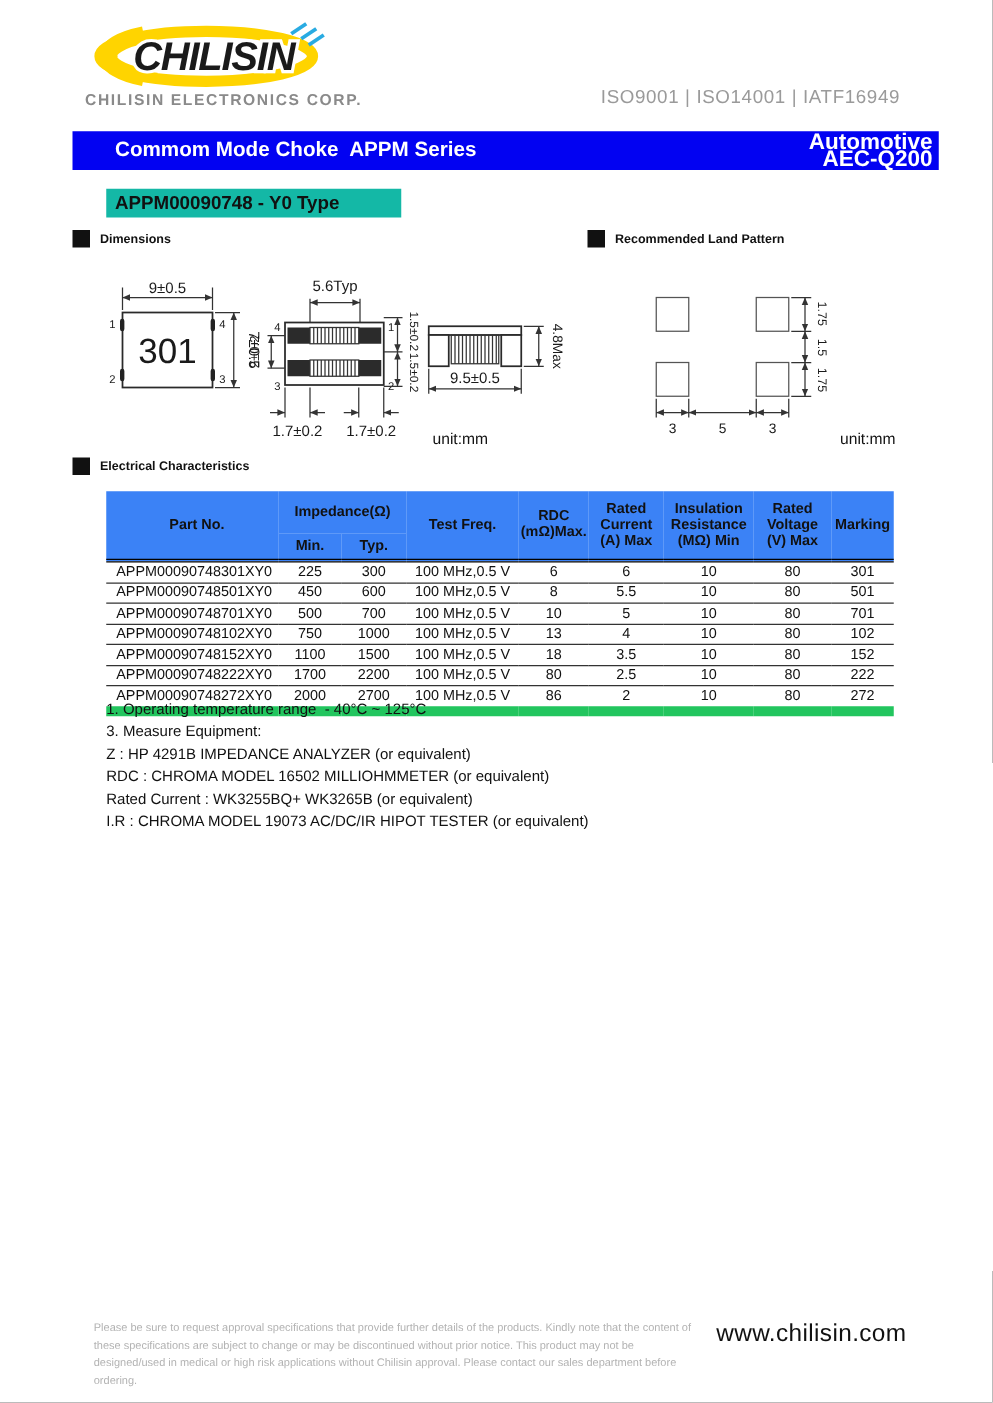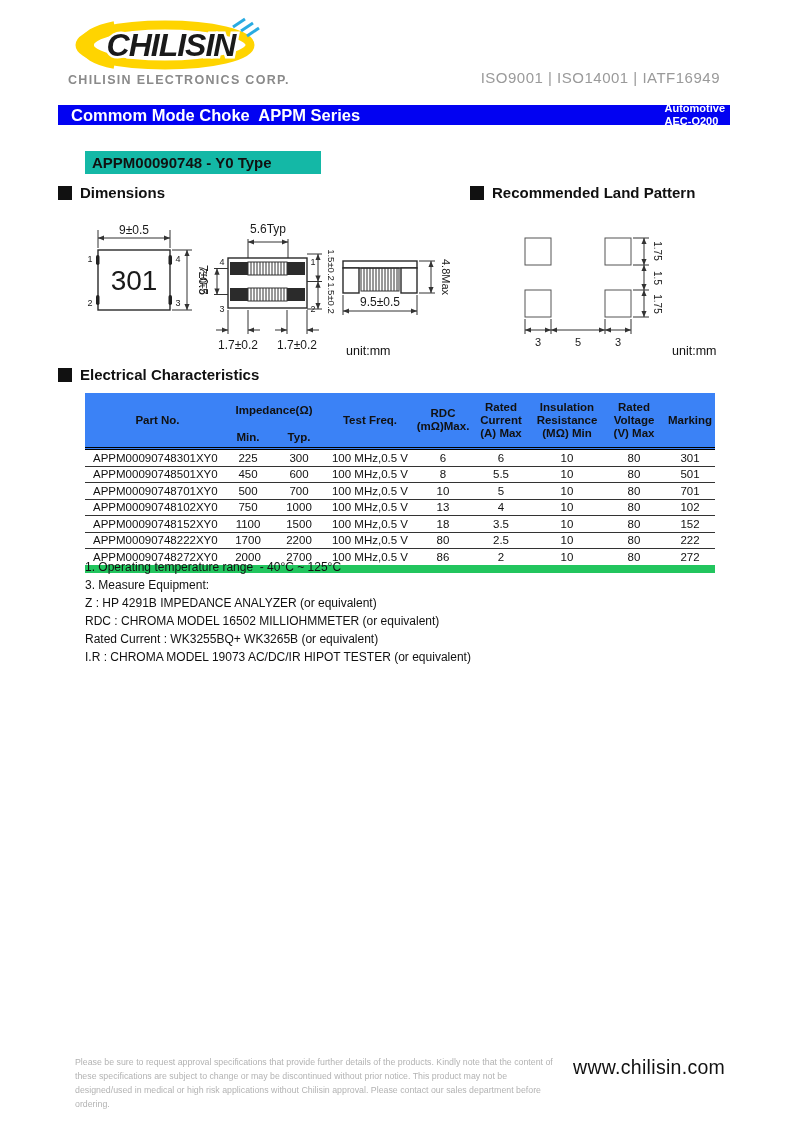--- a/index.html
+++ b/index.html
@@ -4,32 +4,32 @@
 <style>
   html,body{margin:0;padding:0;background:#888;}
   .page{position:relative;width:794px;height:1122px;background:#ffffff;margin:0 auto;
         font-family:"Liberation Sans",sans-serif;color:#111;overflow:hidden;}
   .abs{position:absolute;}
 
   
   .company-name{left:68px;top:73px;font-size:12.5px;font-weight:bold;letter-spacing:1.3px;color:#8a8a8a;}
   .certs{right:74px;top:69px;font-size:15px;color:#9a9a9a;letter-spacing:.5px;}
 
-  .banner{left:58px;top:105px;width:672px;height:20px;display:flex;align-items:center;
-          justify-content:space-between;}
+  .banner{left:58px;top:105px;width:672px;height:31px;display:flex;align-items:center;
+          justify-content:space-between;padding-left:21px;}
   .banner-title{color:#fff;font-weight:bold;font-size:16.5px;padding-left:13px;white-space:pre;}
-  .banner-right{color:#fff;font-weight:bold;font-size:11px;line-height:13.5px;
-                padding-right:5px;}
+  .banner-right{color:#fff;font-weight:bold;font-size:18px;line-height:13.5px;
+                text-align:right;padding-right:5px;}
 
   .part-title-box{left:85px;top:151px;width:236px;height:23px;font-size:15px;font-weight:bold;
                   line-height:23px;padding-left:7px;box-sizing:border-box;}
 
   .sec-head{display:flex;align-items:center;gap:8px;}
   .sec-square{width:14px;height:14px;background:#111;}
-  .sec-label{font-weight:bold;font-size:15px;}
+  .sec-label{font-weight:bold;font-size:10px;}
 
   svg text{font-family:"Liberation Sans",sans-serif;fill:#1a1a1a;}
   .dline{stroke:#333;stroke-width:1;fill:none;}
   .bline{stroke:#2a2a2a;stroke-width:1.4;fill:#fff;}
   .unit-label{font-size:12.5px;color:#111;}
 
   
   .spec-table{border-collapse:collapse;table-layout:fixed;width:630px;font-size:11.5px;}
   .spec-table thead th{background:#3b82f6;font-weight:bold;white-space:pre-line;
                        text-align:center;vertical-align:middle;padding:2px 1px;line-height:13px;}

